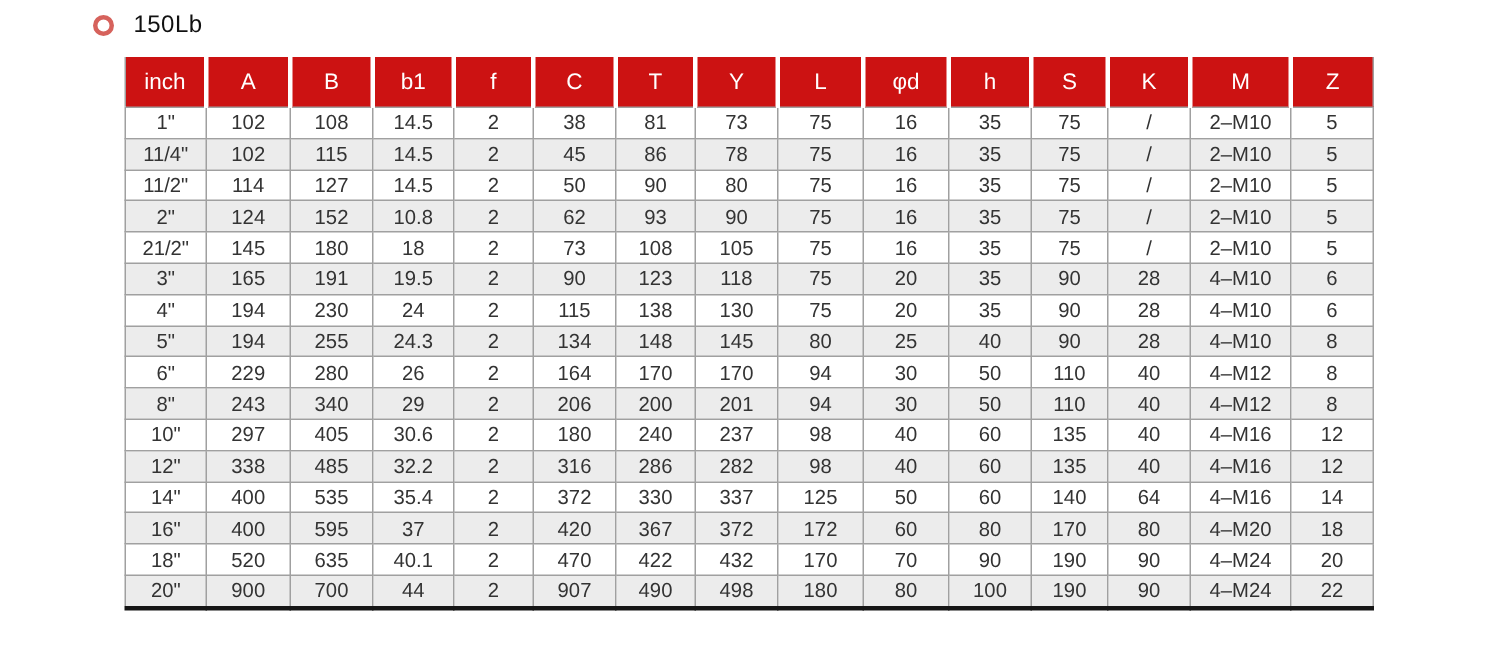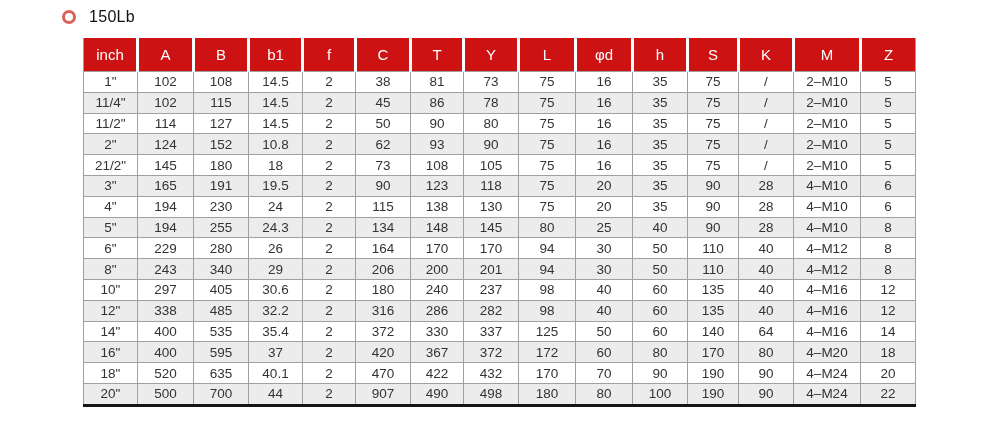--- a/index.html
+++ b/index.html
@@ -348,21 +348,21 @@
         <td>170</td>
         <td>70</td>
         <td>90</td>
         <td>190</td>
         <td>90</td>
         <td>4–M24</td>
         <td>20</td>
       </tr>
       <tr>
         <td>20"</td>
-        <td>500</td>
+        <td>900</td>
         <td>700</td>
         <td>44</td>
         <td>2</td>
         <td>907</td>
         <td>490</td>
         <td>498</td>
         <td>180</td>
         <td>80</td>
         <td>100</td>
         <td>190</td>

